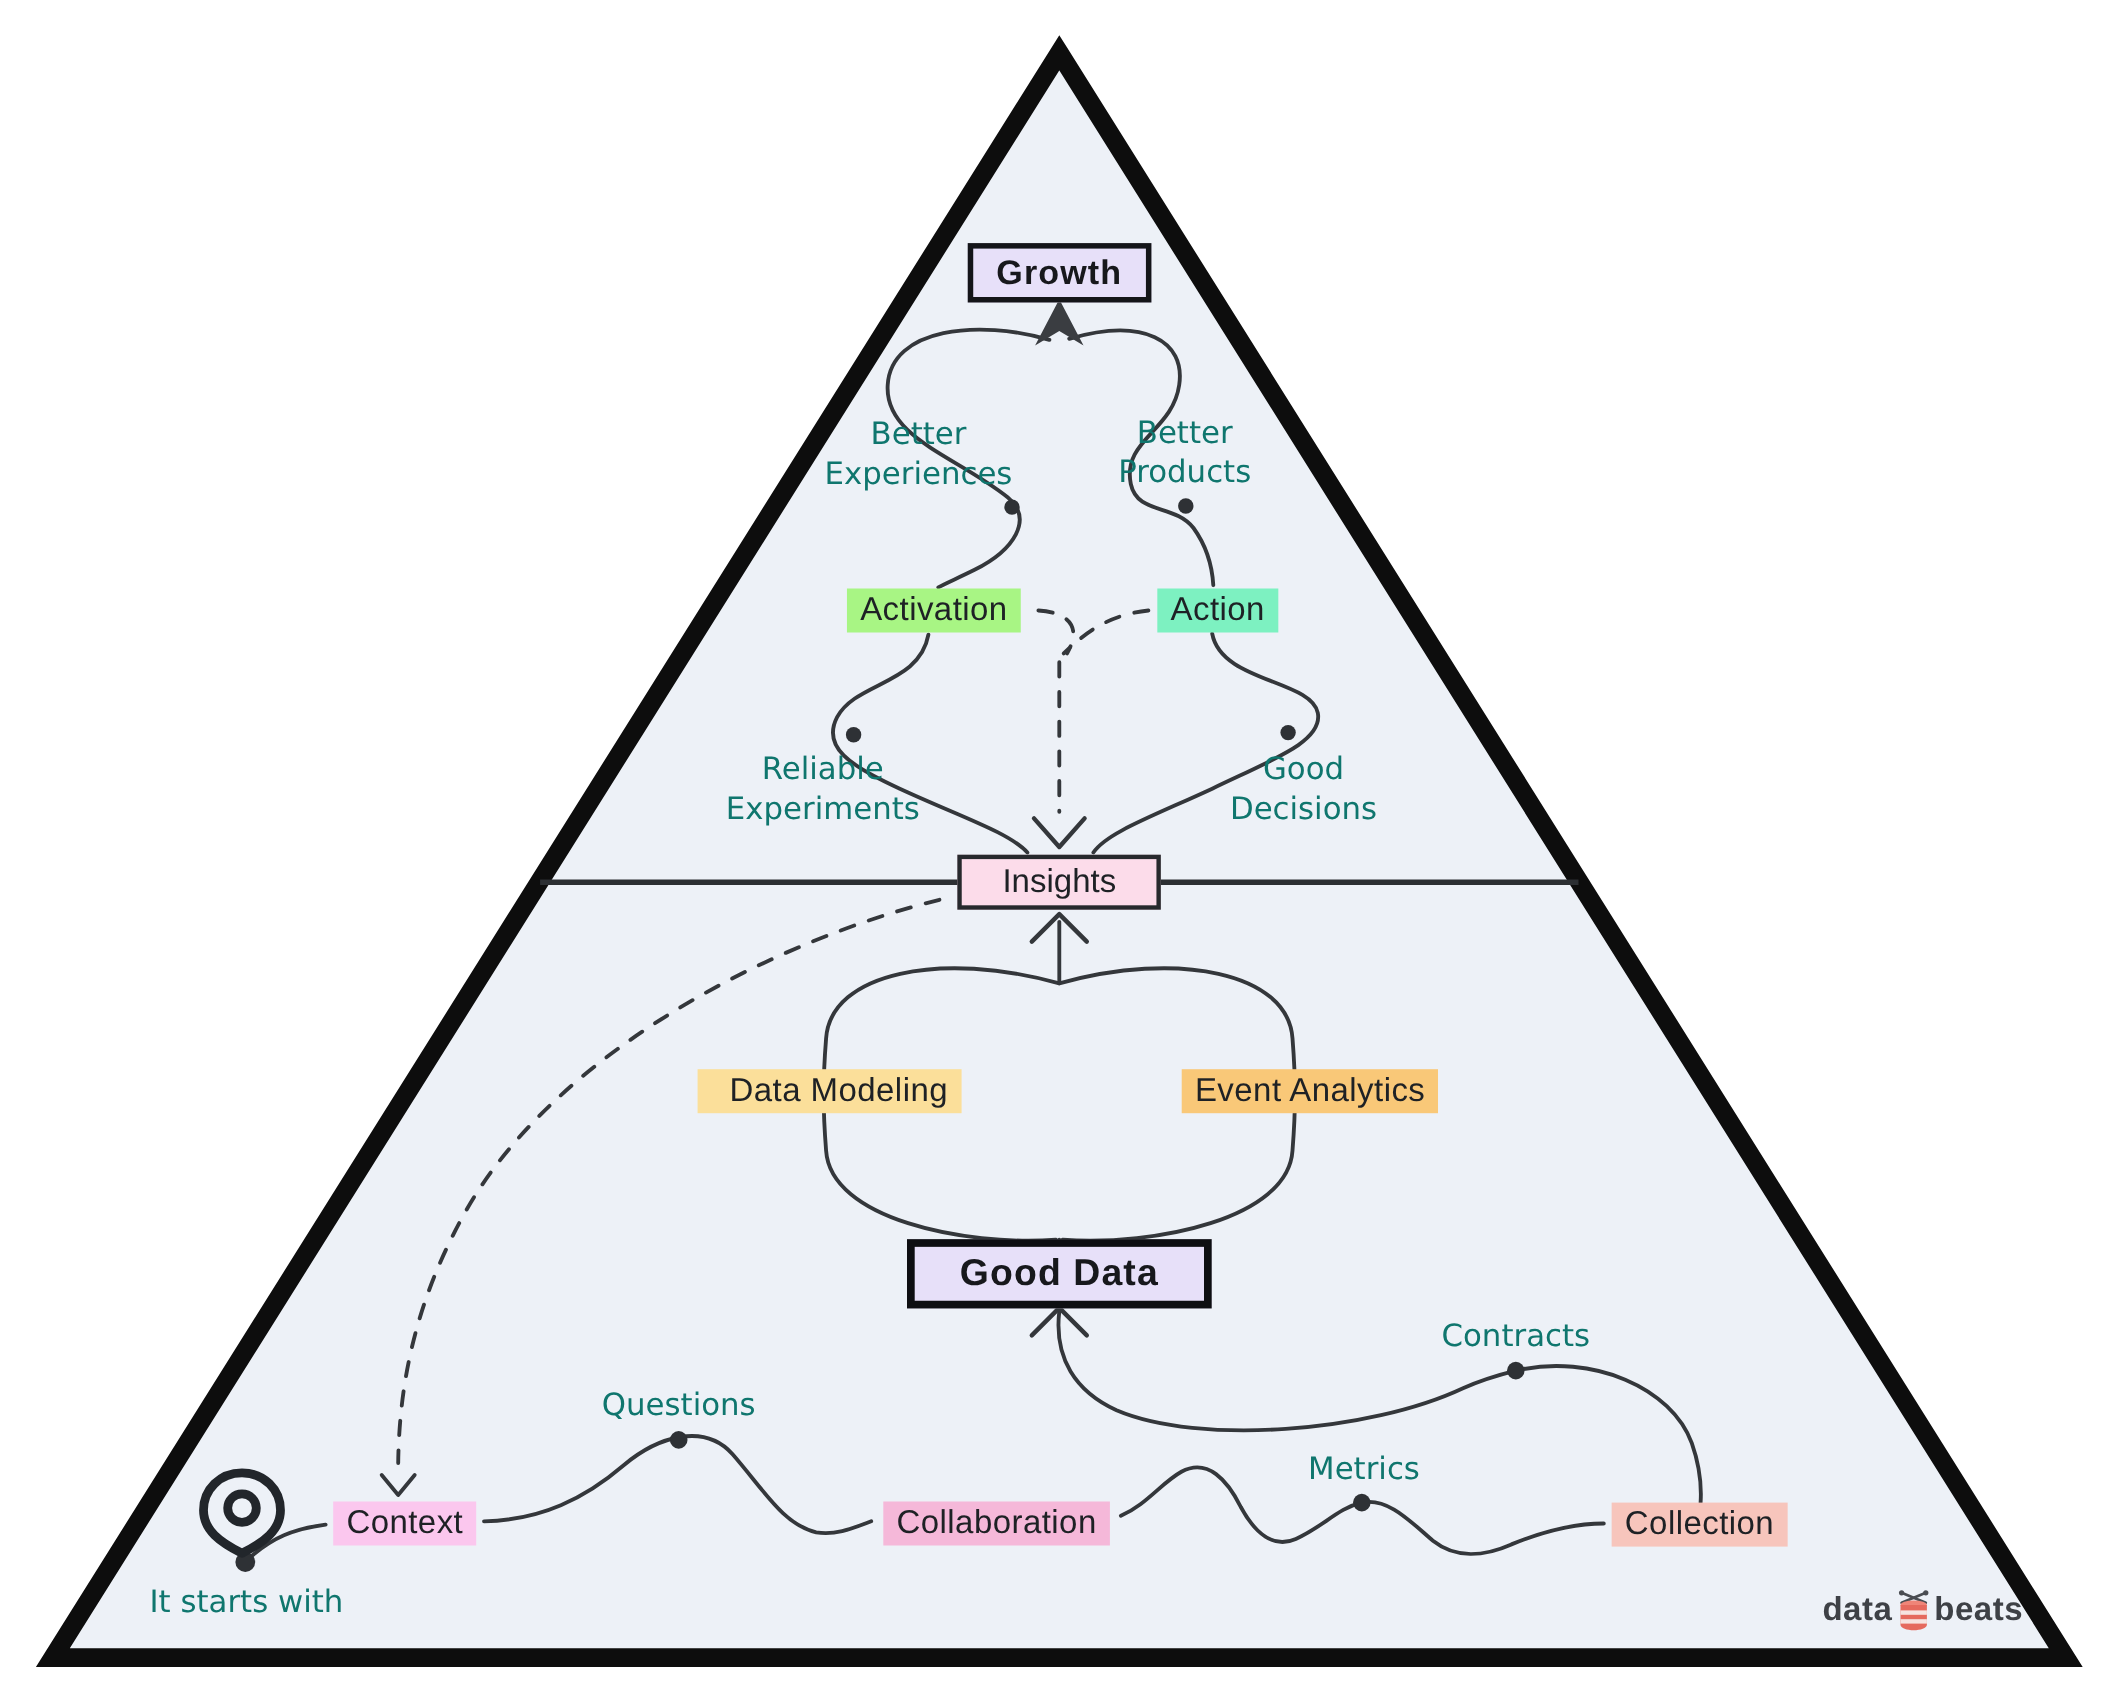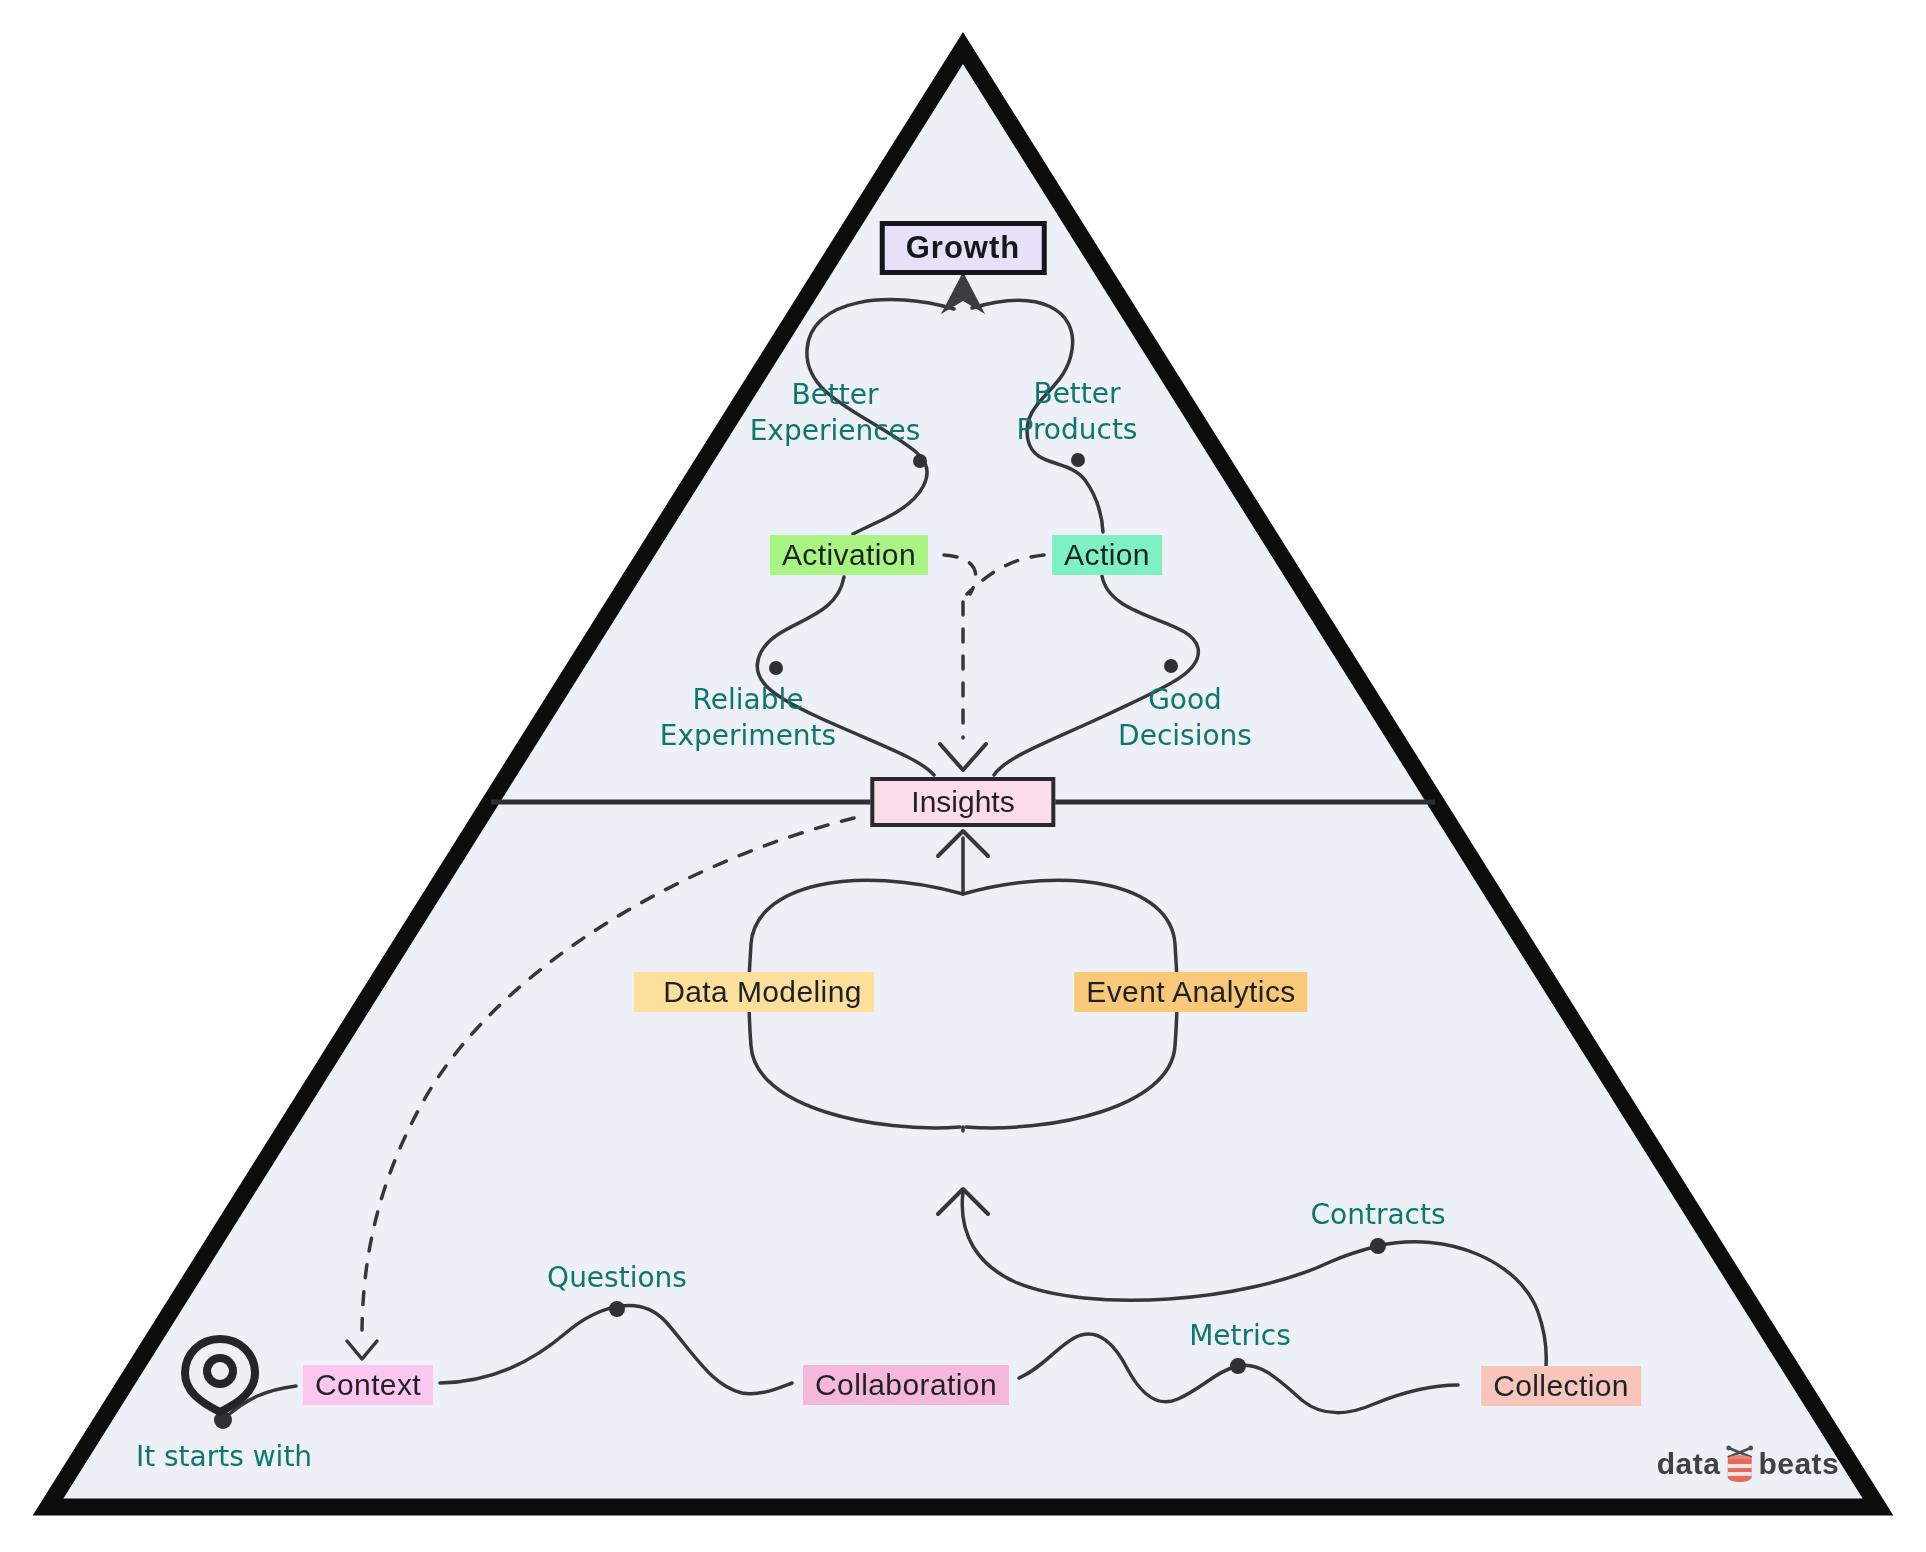--- a/index.html
+++ b/index.html
@@ -93,20 +93,21 @@
     </g>
 
     <g fill="none" stroke="#22262b" stroke-width="8" stroke-linejoin="round">
       <path d="M 220 1339 C 200 1339 185 1354 185 1373 C 185 1391 200 1402 220 1412 C 240 1402 255 1391 255 1373 C 255 1354 240 1339 220 1339 Z"></path>
       <circle cx="220" cy="1371" r="13"></circle>
     </g>
   </svg>
 
   <div class="label framebox box-growth" style="left:963px; top:248px;">Growth</div>
   <div class="label framebox box-insights" style="left:963px; top:802px;">Insights</div>
+  <div class="label framebox box-gooddata" style="left:963px; top:1158px;">Good Data</div>
 
   <div class="label anno" style="left:835px; top:413px;">Better
 Experiences</div>
   <div class="label anno" style="left:1077px; top:412px;">Better
 Products</div>
   <div class="label anno" style="left:748px; top:718px;">Reliable
 Experiments</div>
   <div class="label anno" style="left:1185px; top:718px;">Good
 Decisions</div>
 
@@ -116,21 +117,21 @@
   <div class="label hl hl-datamodeling" style="left:754px; top:992px;padding-left:29px;">Data Modeling</div>
   <div class="label hl hl-analytics" style="left:1171px; top:992px;margin-left:20px;">Event Analytics</div>
 
   <div class="label anno" style="left:617px; top:1278px;">Questions</div>
   <div class="label anno" style="left:1240px; top:1336px;">Metrics</div>
   <div class="label anno" style="left:1378px; top:1215px;">Contracts</div>
   <div class="label anno" style="left:224px; top:1457px;">It starts with</div>
 
   <div class="label hl hl-context" style="left:368px; top:1385px;">Context</div>
   <div class="label hl hl-collab" style="left:906px; top:1385px;">Collaboration</div>
-  <div class="label hl hl-collection" style="left:1545px; top:1386px;margin-left:16px;">Collection</div>
+  <div class="label hl hl-collection" style="left:1545px; top:1386px;">Collection</div>
 
   <div class="label logo" style="left:1748px; top:1464px;">
     <span class="word">data</span>
     <span style="display:inline-flex;">
       <svg width="32" height="38" viewBox="0 0 32 38">
         <g stroke="#4a4d52" stroke-width="2.5" stroke-linecap="round">
           <line x1="5" y1="3" x2="27" y2="12"></line>
           <line x1="27" y1="3" x2="5" y2="12"></line>
         </g>
         <circle cx="5" cy="3" r="2.4" fill="#4a4d52"></circle>

